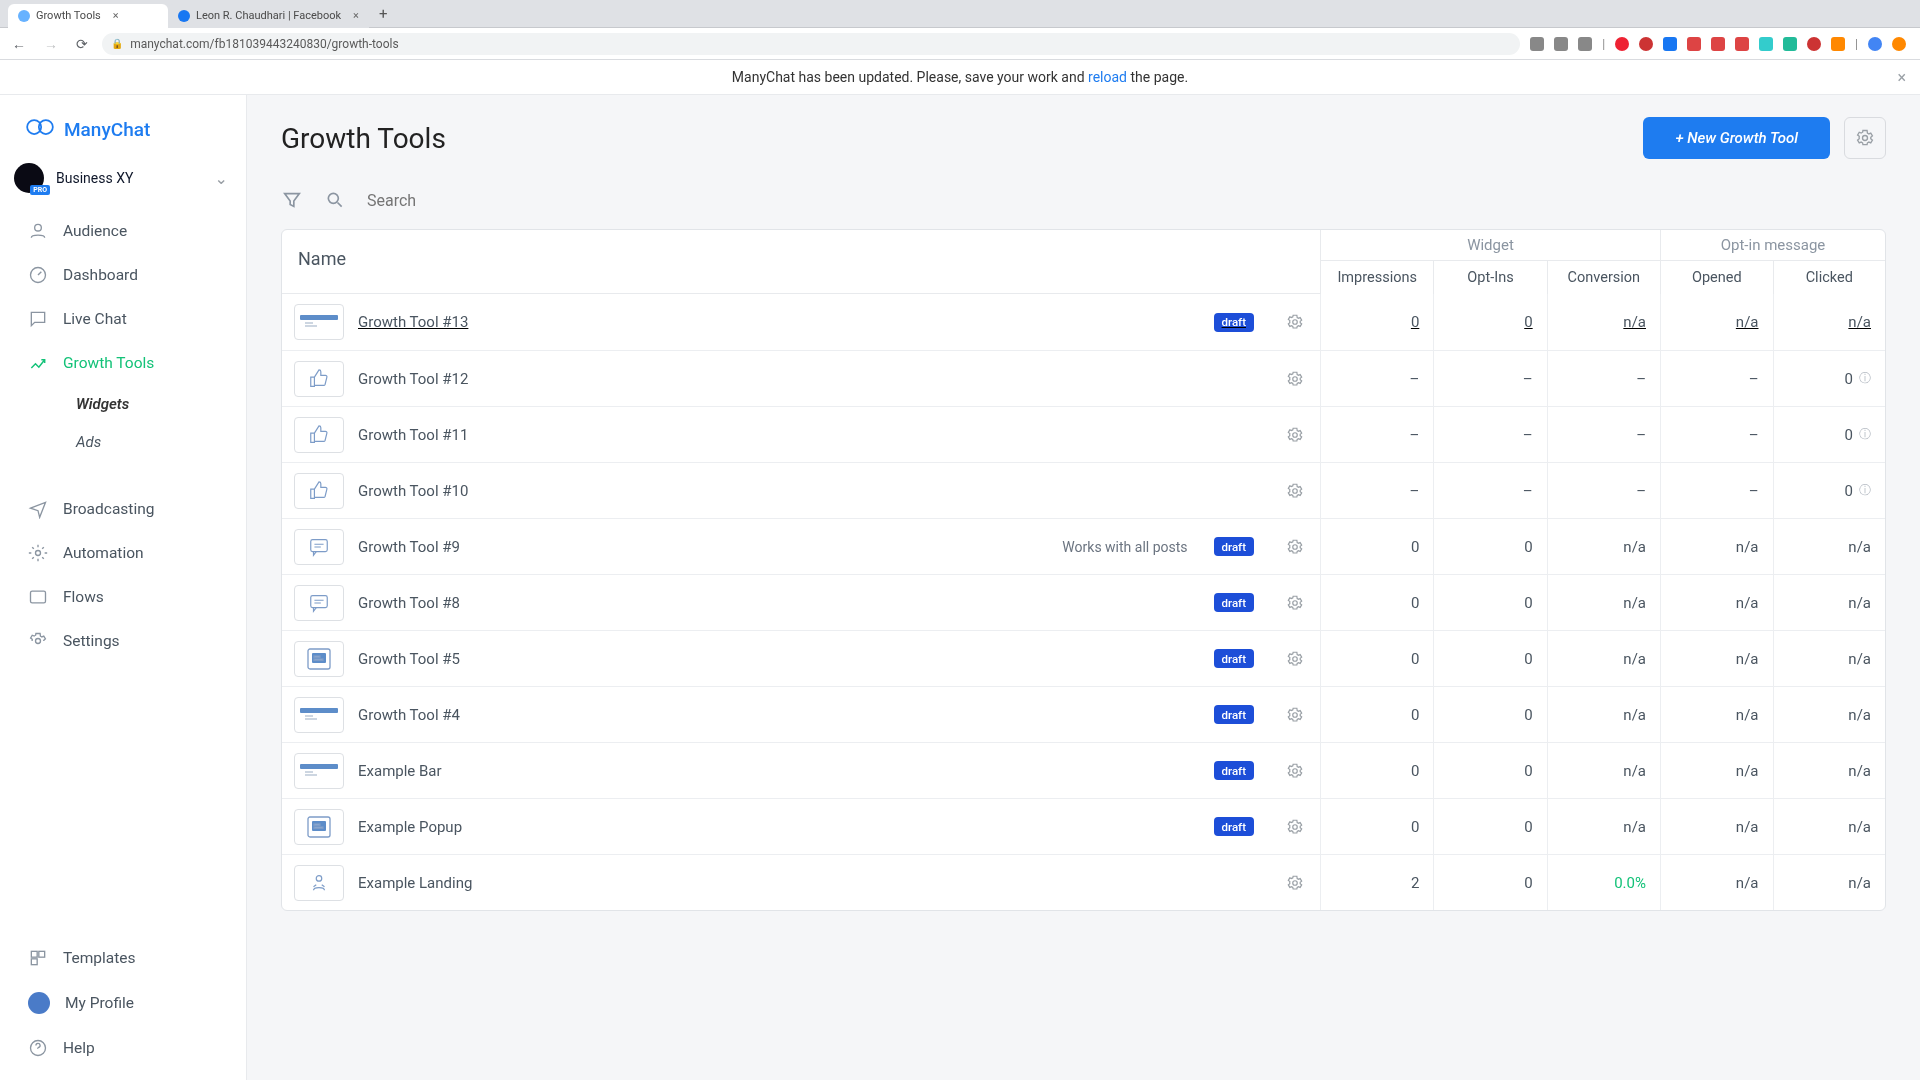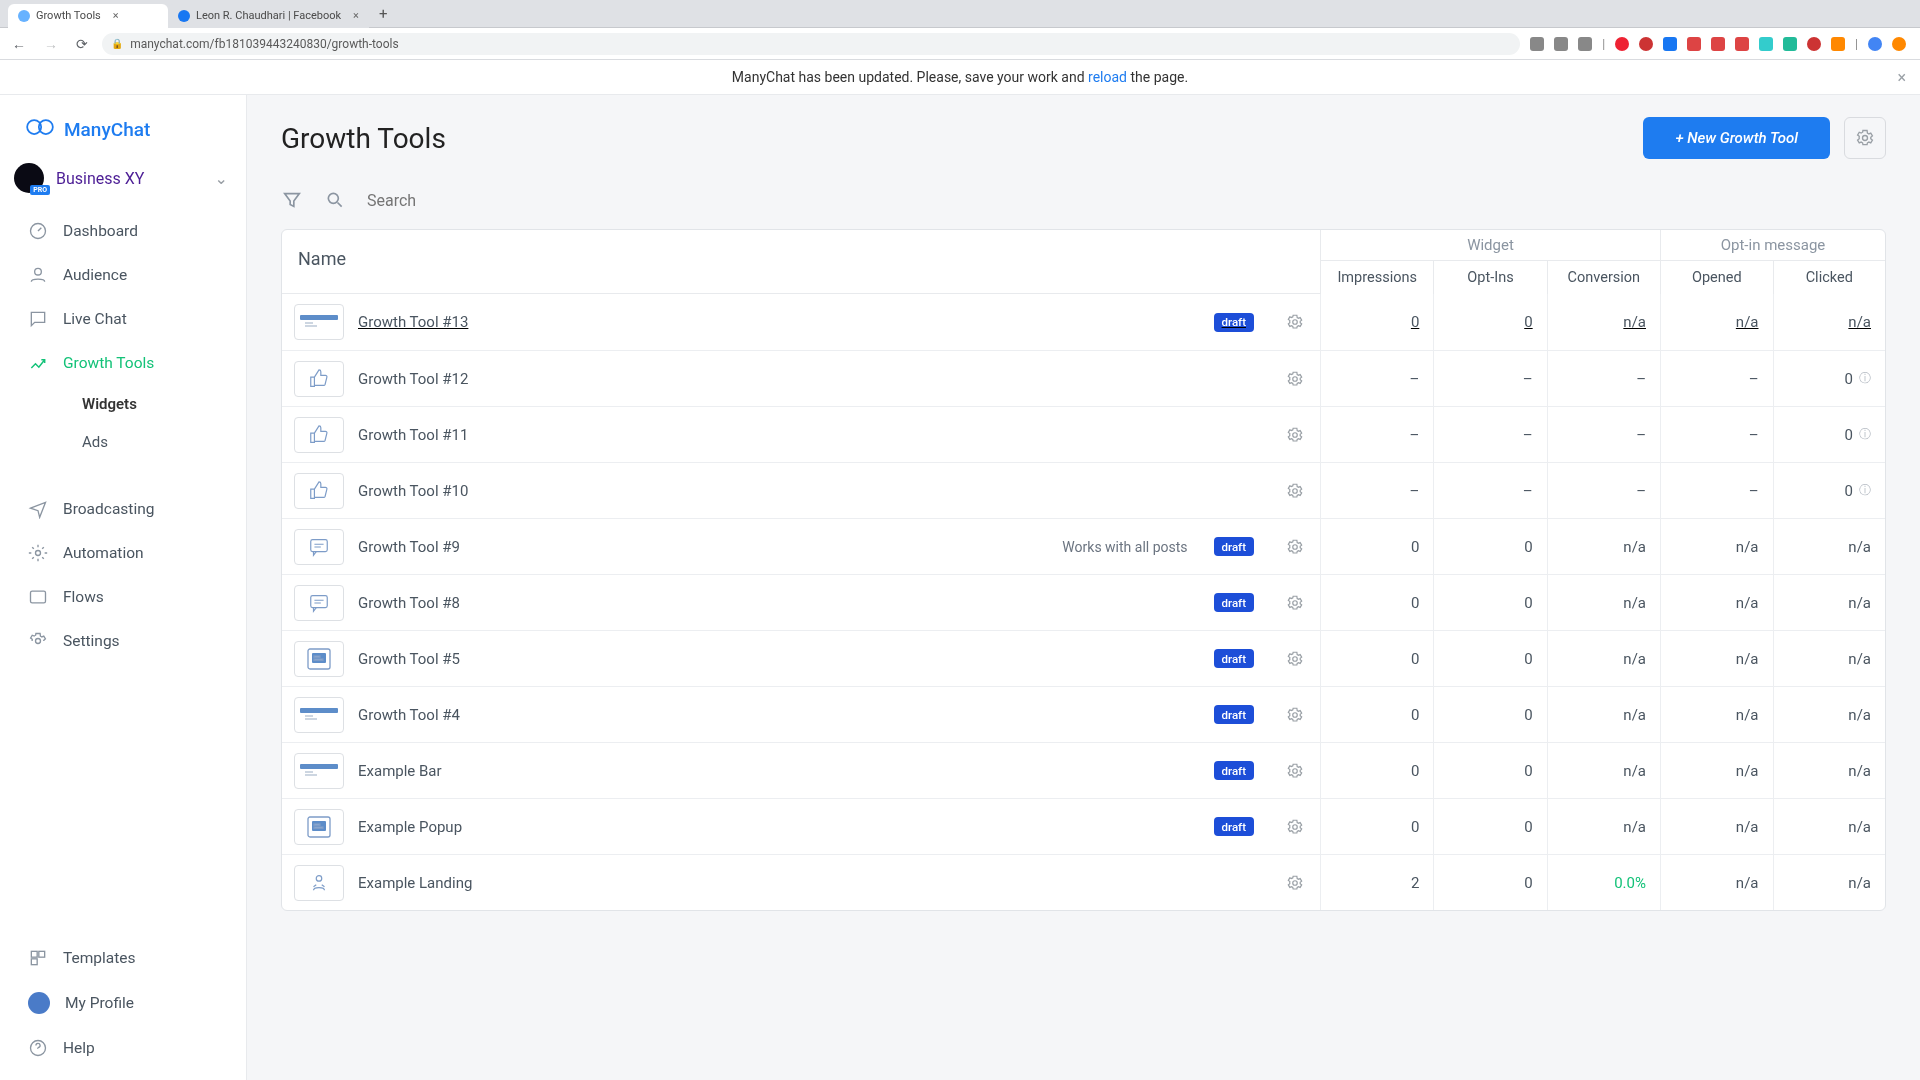--- a/index.html
+++ b/index.html
@@ -26,28 +26,28 @@
 
 
 .app { display: flex; height: calc(1080px - 28px - 32px - 35px); }
 .sidebar { width: 247px; background: #fff; border-right: 1px solid #e8eaed; display: flex; flex-direction: column; padding-bottom: 10px; }
 .logo-row { display: flex; align-items: flex-end; gap: 10px; padding: 18px 20px 16px 26px; }
 .logo-glyph { width: 28px; height: 28px; }
 .logo-text { font-size: 19px; color: #1e7cf0; font-weight: 500; }
 .acct-row { display: flex; align-items: center; gap: 12px; padding: 6px 18px 16px 14px; cursor: pointer; }
 .acct-avatar { width: 30px; height: 30px; border-radius: 50%; background: #0a0a14; position: relative; }
 .acct-avatar:after { content:"PRO"; position:absolute; bottom:-2px; right:-6px; font-size:7px; background:#1e7cf0; color:#fff; padding:1px 3px; border-radius:2px; font-weight:700; }
-.acct-name { font-size: 16px; color: #4c1d95; flex:1; }
+.acct-name { font-size: 14px; color: #0f172a; flex:1; }
 .chev { color: #9aa0a6; }
 
 .nav-item { display: flex; align-items: center; gap: 15px; padding: 12px 20px 12px 28px; font-size: 15.5px; color: #4a5560; cursor: pointer; }
 .nav-item.active { color: #13c278; position: relative; }
 .nav-item.active:before { content:""; position:absolute; right:0; top:0; bottom:0; width:2px; background:transparent; }
 .nav-item .ico { width: 20px; height: 20px; display:flex; align-items:center; justify-content:center; }
-.sub-items { margin-left: 8px; }
+.sub-items { margin-left: 2px; font-style: italic; }
 .sub-item { padding: 10px 20px 10px 74px; font-size: 15px; color:#4a5560; cursor:pointer; }
 .sub-item.active { font-weight:600; color:#333;}
 .nav-sep { height: 6px; }
 .nav-lower { margin-top: auto; }
 .nav-item.profile .avatar-small { width:22px; height:22px; border-radius:50%; background:#4a7bc8; }
 
 
 .main { flex:1; padding: 0; overflow-y:auto; background:#f5f6f8;}
 .header-row { display:flex; align-items:center; padding: 22px 34px 12px 34px; }
 .page-title { font-size: 28px; font-weight: 400; color: #222; flex:1; }
@@ -155,34 +155,34 @@
     </div>
     <div class="acct-row">
       <div class="acct-avatar"></div>
       <span class="acct-name">Business XY</span>
       <span class="chev">⌄</span>
     </div>
 
     <div class="nav-item">
       <span class="ico">
           <svg width="20" height="20" viewBox="0 0 24 24" fill="none" stroke="#8b95a1" stroke-width="1.6">
+            <circle cx="12" cy="8" r="4"></circle>
+            <path d="M4 20c0-4 16-4 16 0"></path>
+          </svg>
+        </span>
+      <span>Audience</span>
+    </div>
+    <div class="nav-item">
+      <span class="ico">
+          <svg width="20" height="20" viewBox="0 0 24 24" fill="none" stroke="#8b95a1" stroke-width="1.6">
             <circle cx="12" cy="12" r="9"></circle>
             <path d="M12 12l4-4"></path>
           </svg>
         </span>
       <span>Dashboard</span>
-    </div>
-    <div class="nav-item">
-      <span class="ico">
-          <svg width="20" height="20" viewBox="0 0 24 24" fill="none" stroke="#8b95a1" stroke-width="1.6">
-            <circle cx="12" cy="8" r="4"></circle>
-            <path d="M4 20c0-4 16-4 16 0"></path>
-          </svg>
-        </span>
-      <span>Audience</span>
     </div>
     <div class="nav-item">
       <span class="ico">
           <svg width="20" height="20" viewBox="0 0 24 24" fill="none" stroke="#8b95a1" stroke-width="1.6">
             <path d="M4 4h16v12H8l-4 4z"></path>
           </svg>
         </span>
       <span>Live Chat</span>
     </div>
     <div class="nav-item active">

